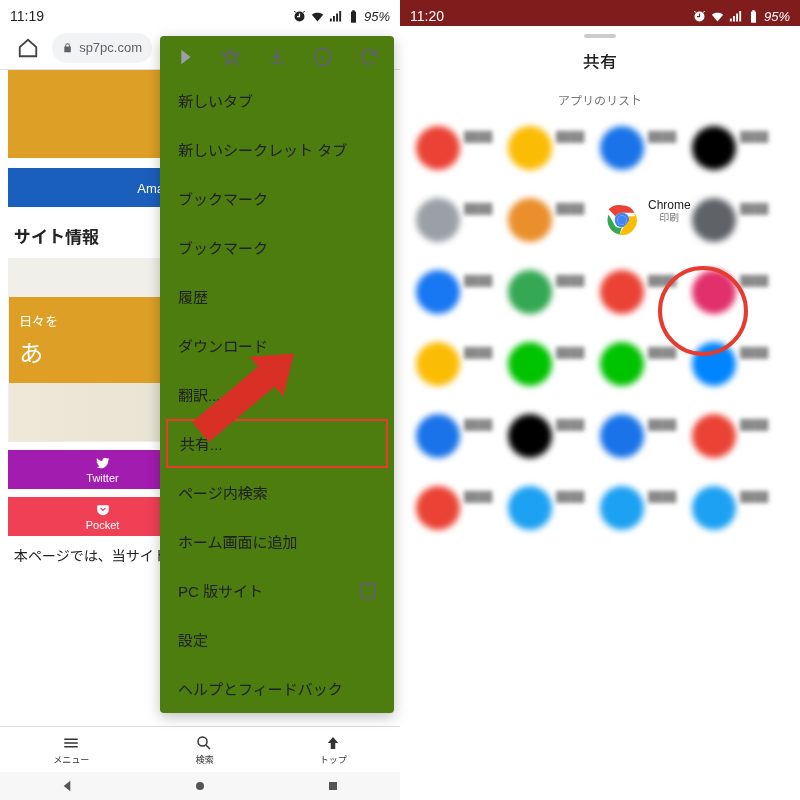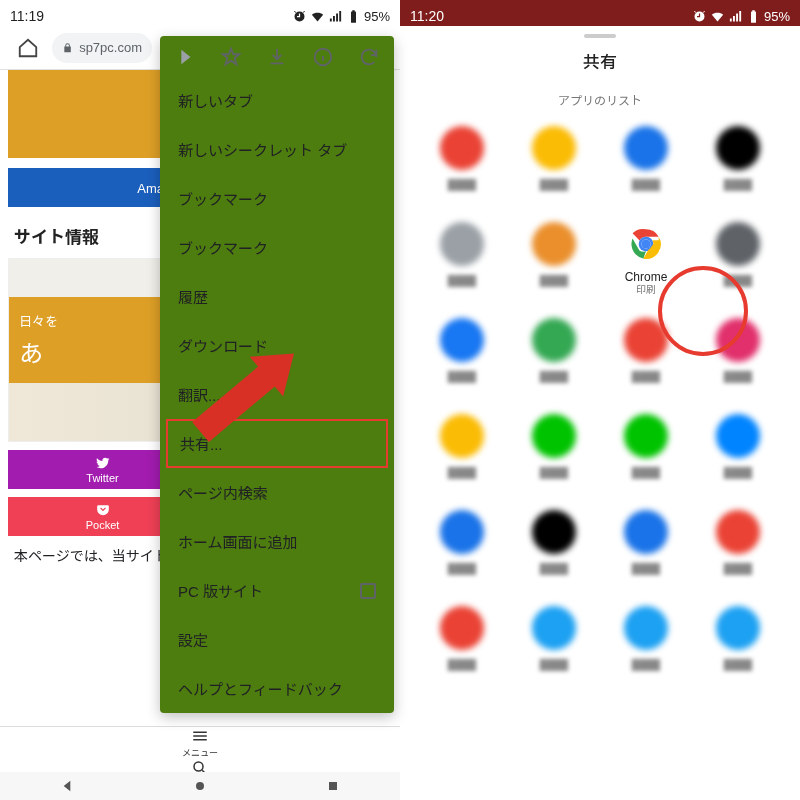--- a/index.html
+++ b/index.html
@@ -13,21 +13,21 @@
   .half { position: absolute; top: 0; width: 400px; height: 800px; background:#fff; }
   .left { left: 0; }
   .right { left: 400px; }
 
   
   .status-bar {
     display:flex; justify-content:space-between; align-items:flex-end;
     padding: 4px 10px 2px; font-size:14px; color:#222;
     height:26px;
   }
-  .status-right { display:flex; align-items:center; gap:3px; font-size:13px;}
+  .status-right { display:flex; align-items:center; gap:3px; font-size:13px;font-style:italic;}
   .status-right svg { width:15px; height:15px; }
   .toolbar {
     display:flex; align-items:center; height:44px; padding:0 6px 0 10px; gap:6px;
     border-bottom:1px solid #e0e0e0;
   }
   .tb-icon { width:36px; height:36px; display:flex; align-items:center; justify-content:center; }
   .url-pill {
     flex:0 0 auto; width:100px; height:30px; background:#f1f3f4; border-radius:16px;
     display:flex; align-items:center; padding:0 10px; font-size:13px; color:#5f6368;
     gap:6px;
@@ -59,21 +59,21 @@
     flex:1; color:#fff; font-size:11px; text-align:center;
     display:flex; flex-direction:column; align-items:center; justify-content:center;
     padding:6px 0 5px; gap:2px;
   }
   .twitter{background:#a21caf;} .fb{background:#1877f2;}
   .pocket{background:#ef4056;} .hatena{background:#00a4de;}
   .body-text { font-size:14px; margin:10px 14px; line-height:1.5;}
   .bottom-nav {
     position:absolute; left:0; right:0; bottom:28px; height:46px;
     border-top:1px solid #ddd; background:#fff;
-    display:flex; justify-content:space-around; align-items:center;flex-direction:column;
+    display:flex; justify-content:space-around; align-items:center;
   }
   .bn-item { text-align:center; font-size:9px; color:#333; }
   .bn-item svg{width:18px;height:18px;display:block;margin:0 auto 1px;}
   .sys-nav {
     position:absolute; left:0; right:0; bottom:0; height:28px; background:#f7f7f7;
     display:flex; justify-content:space-around; align-items:center;
   }
   .sys-nav svg{width:16px;height:16px; fill:#555;}
 
   
@@ -109,21 +109,21 @@
   .checkbox{width:16px;height:16px;border:2px solid #5f6368;border-radius:2px;}
 
   
   .right .status-bar{background:#7f1d1d;color:#fff;}
   .right .status-right svg{fill:#fff;}
   .share-sheet{position:absolute;left:0;right:0;top:26px;bottom:0;background:#fff;border-radius:12px 12px 0 0;}
   .grip{width:32px;height:4px;background:#ccc;border-radius:2px;margin:8px auto 6px;}
   .sheet-title{text-align:center;font-size:17px;padding:4px 0 14px;font-weight:500;color:#222;}
   .sheet-sub{text-align:center;font-size:12px;color:#777;padding:4px 0 12px;}
   .app-grid{display:grid;grid-template-columns:repeat(4,1fr);row-gap:28px;padding:6px 16px 0;}
-  .app{display:flex;flex-direction:column;align-items:center;gap:4px;}
+  .app{display:flex;align-items:flex-start;gap:4px;}
   .app-ico{width:44px;height:44px;border-radius:50%;filter:blur(3px);}
   .app-lbl{font-size:10px;color:#888;filter:blur(2px);height:20px;display:flex;align-items:center;}
   .app.focused .app-ico{filter:none;}
   .app.focused .app-lbl{filter:none;color:#222;flex-direction:column;font-size:12px;line-height:1.2;text-align:center;}
   .app.focused .sub{font-size:10px;color:#777;}
   .circle-hl{
     position:absolute; width:90px;height:90px;border:4px solid #e63b2e;border-radius:50%;
     left:258px; top:240px; z-index:10;
   }
 </style>

